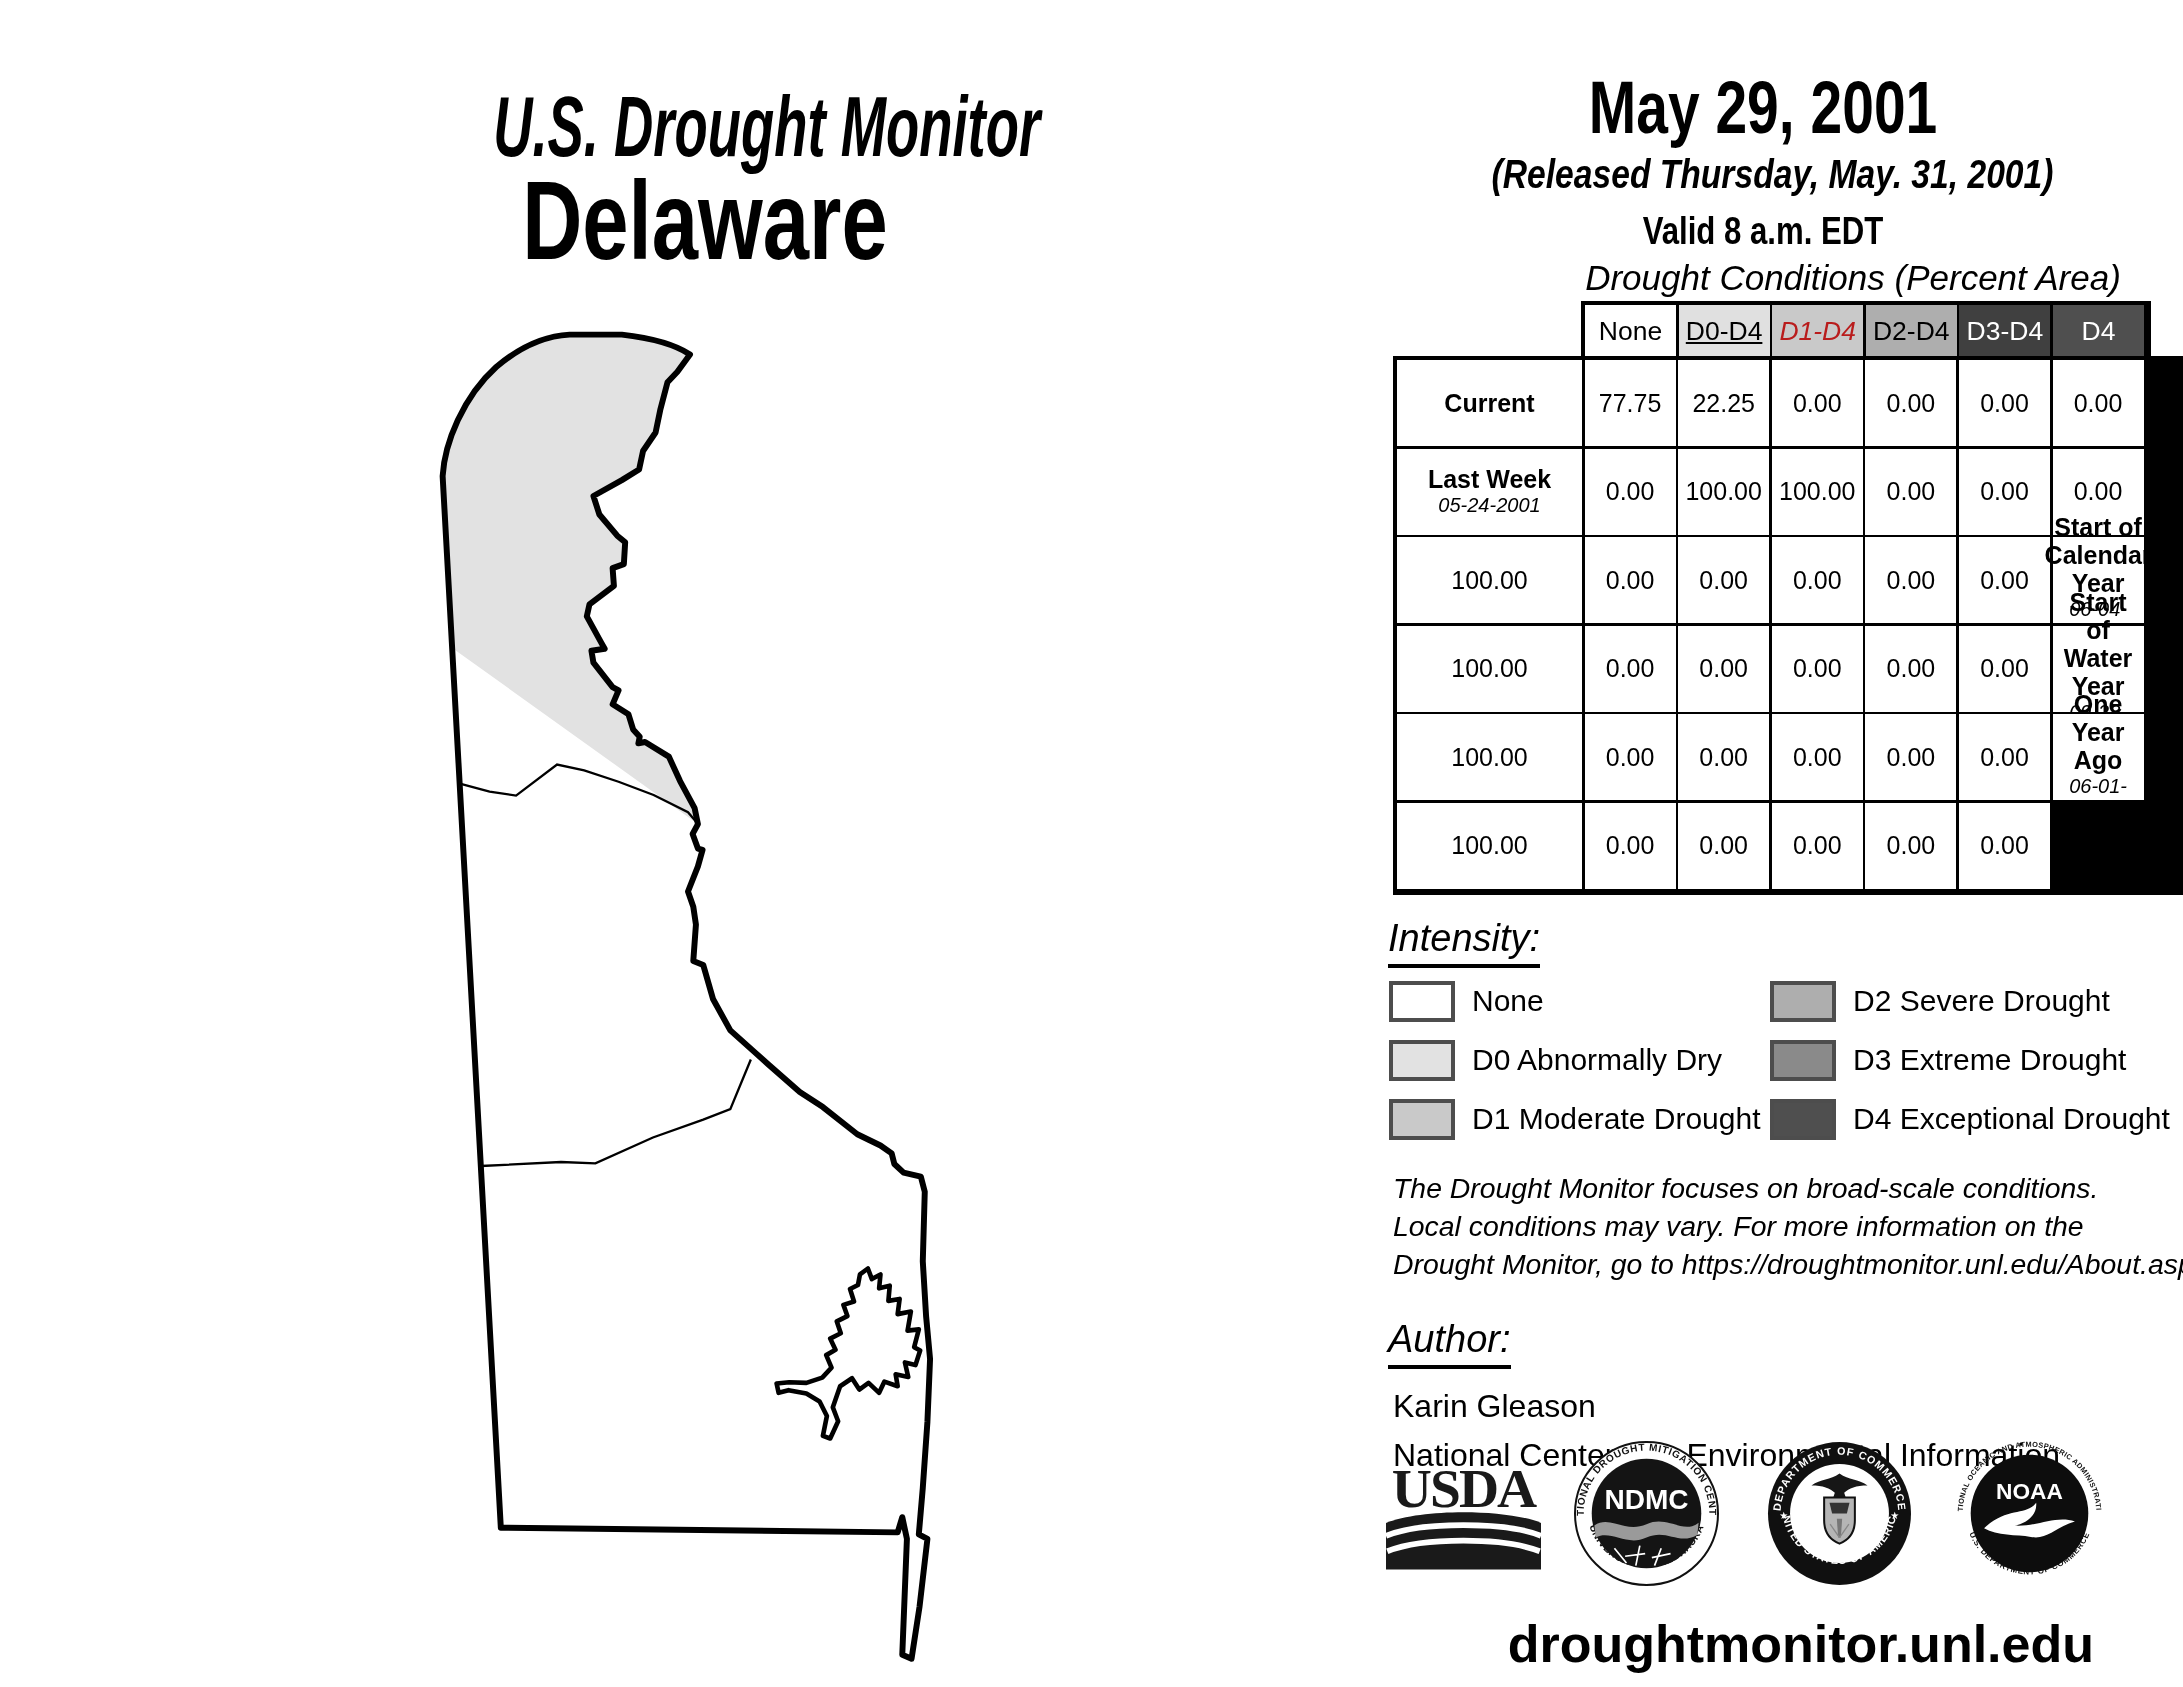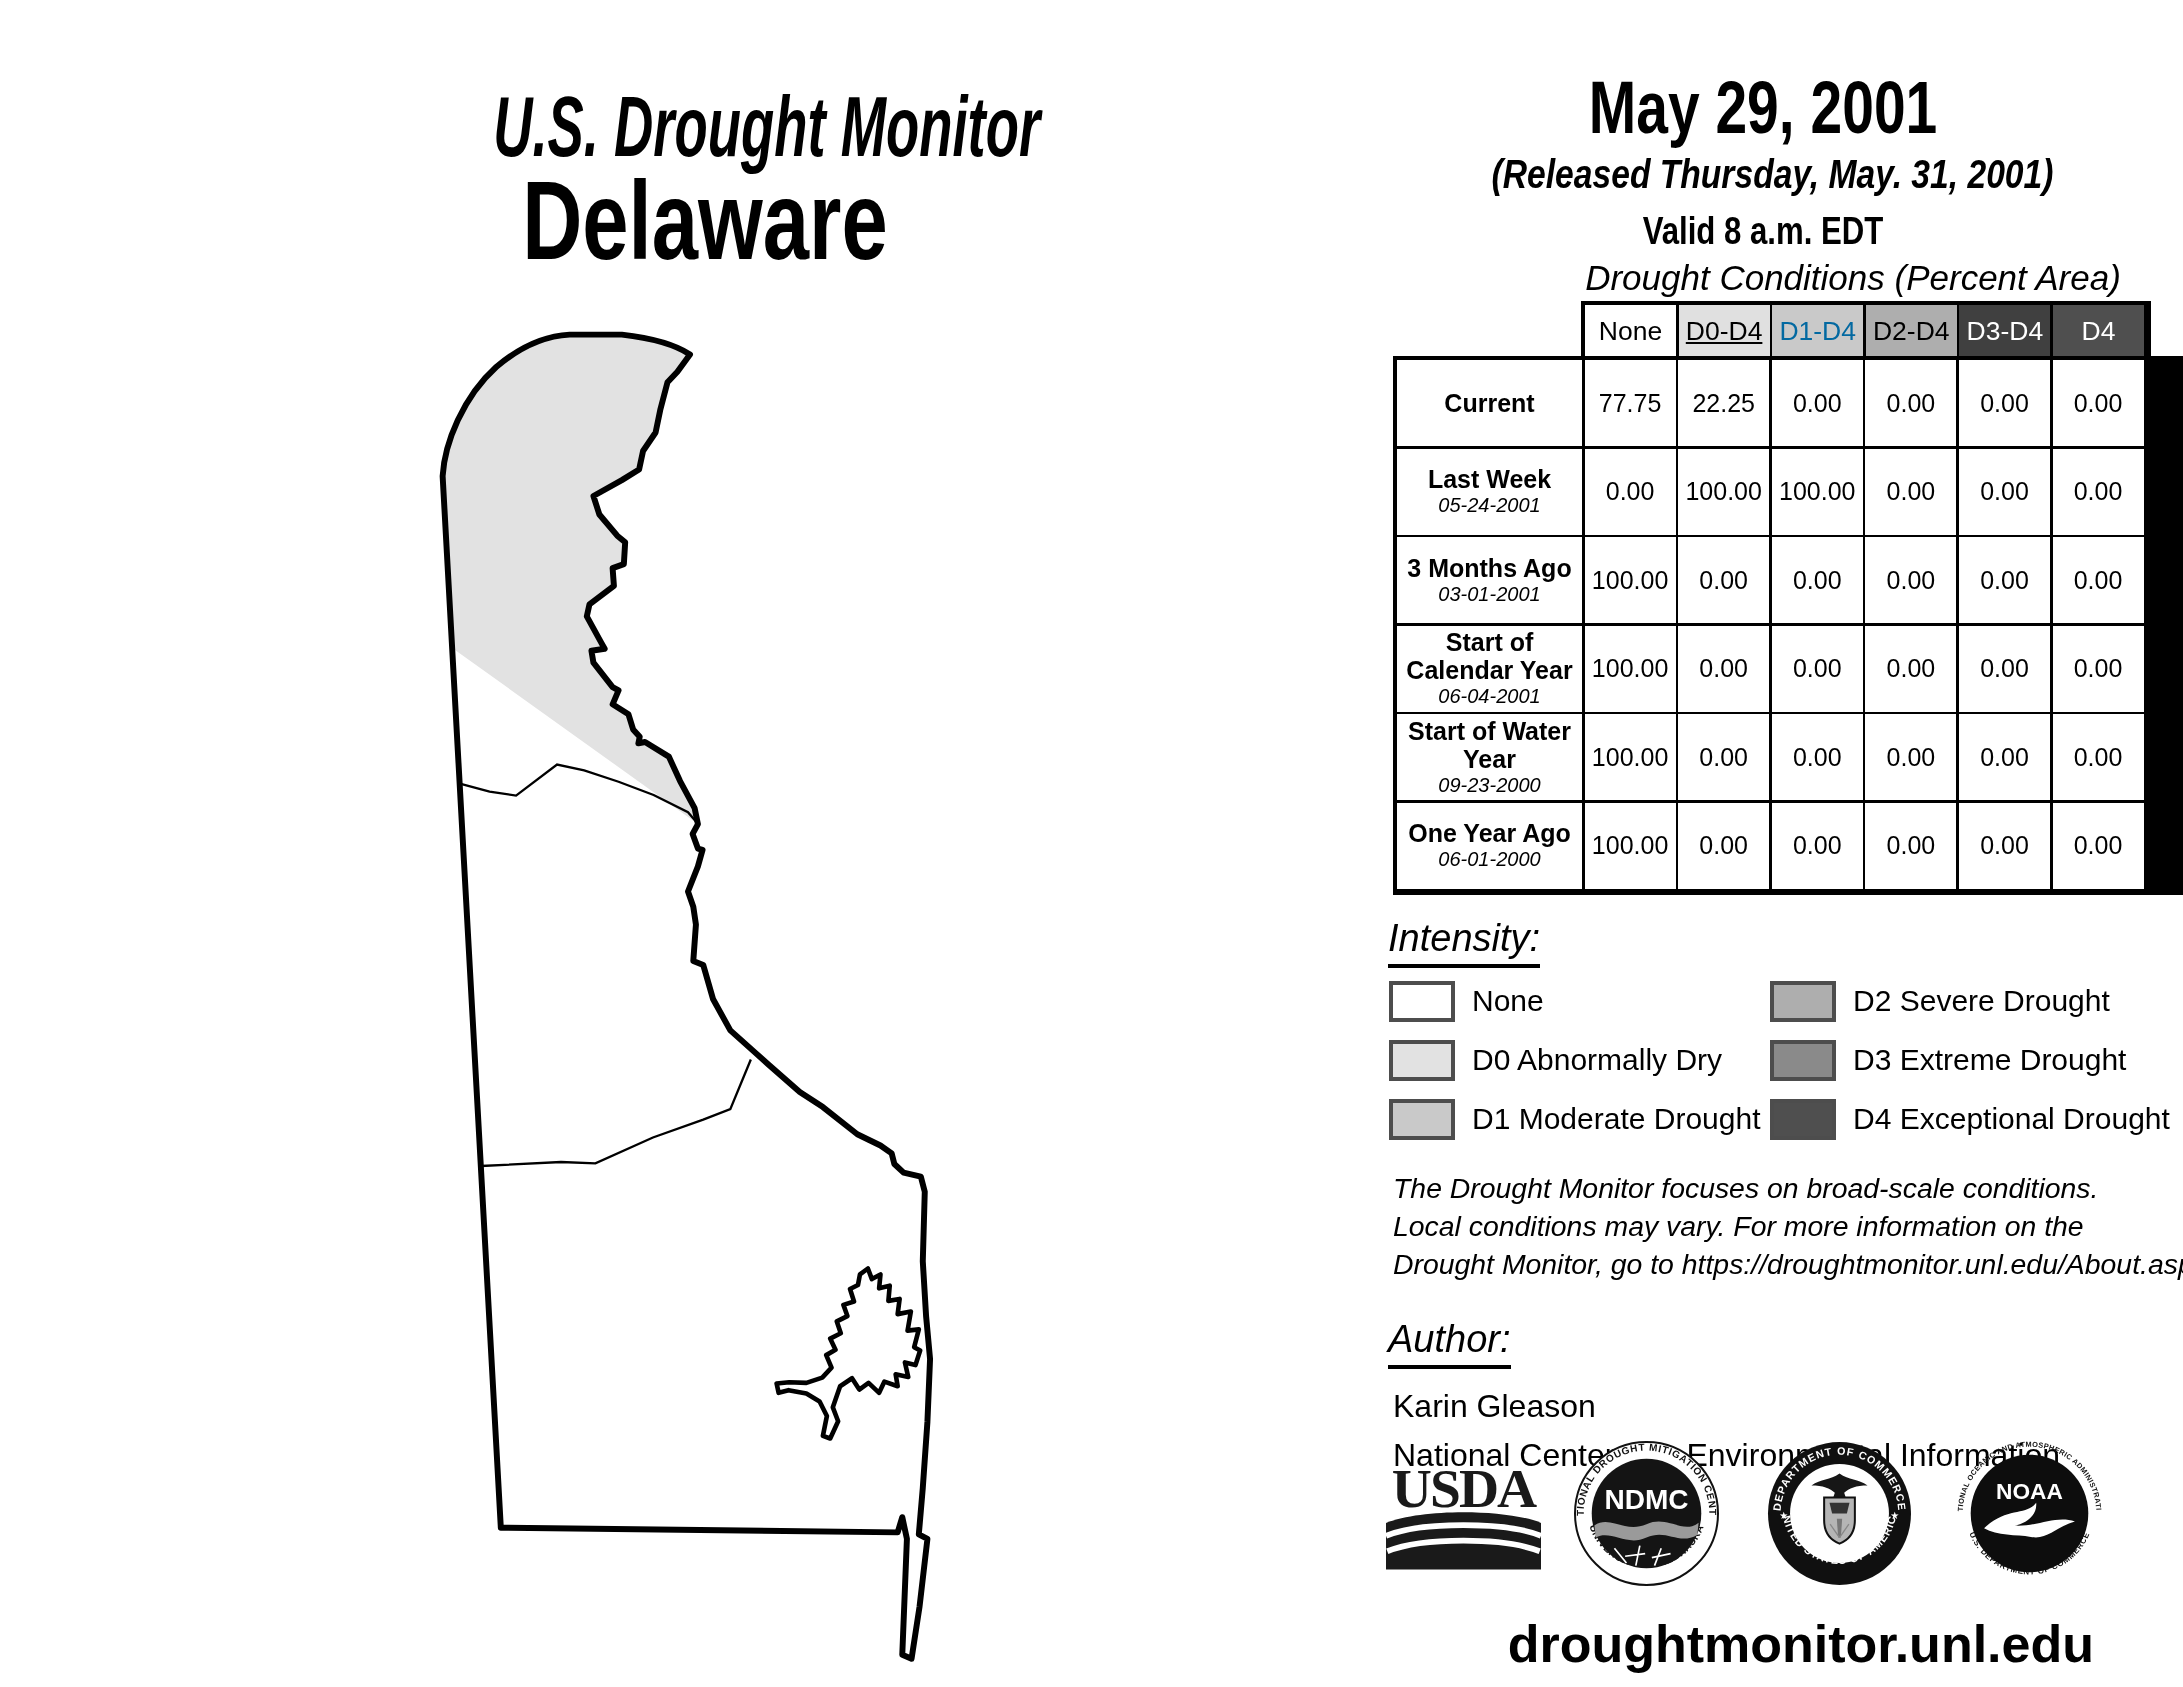--- a/index.html
+++ b/index.html
@@ -130,21 +130,21 @@
 
 <div class="abs" id="date-line">May 29, 2001</div>
 <div class="abs" id="released-line">(Released Thursday, May. 31, 2001)</div>
 <div class="abs" id="valid-line">Valid 8 a.m. EDT</div>
 
 <div class="abs" id="table-title">Drought Conditions (Percent Area)</div>
 
 <div class="abs" id="dm-header">
   <div class="hcell" style="background-color: rgb(255, 255, 255); color: rgb(0, 0, 0);">None</div>
   <div class="hcell" style="background-color: rgb(224, 224, 224); color: rgb(0, 0, 0); text-decoration: underline;">D0-D4</div>
-  <div class="hcell" style="background-color: rgb(201, 201, 201); color: #0369a1;">D1-D4</div>
+  <div class="hcell" style="background-color: rgb(201, 201, 201); color: #b91c1c; font-style: italic;">D1-D4</div>
   <div class="hcell" style="background-color: rgb(174, 174, 174); color: rgb(0, 0, 0);">D2-D4</div>
   <div class="hcell" style="background-color: #404040; color: rgb(255, 255, 255);">D3-D4</div>
   <div class="hcell" style="background-color: rgb(79, 79, 79); color: rgb(255, 255, 255);">D4</div>
 </div>
 
 <div class="abs" id="dm-body">
 
   <div class="lcell">
     <div class="rl">Current</div>
   </div>
@@ -159,24 +159,20 @@
     <div class="rl">Last Week</div>
     <div class="rd">05-24-2001</div>
   </div>
   <div class="vcell">0.00</div>
   <div class="vcell">100.00</div>
   <div class="vcell">100.00</div>
   <div class="vcell">0.00</div>
   <div class="vcell">0.00</div>
   <div class="vcell">0.00</div>
 
-  <div class="lcell">
-    <div class="rl">3 Months Ago</div>
-    <div class="rd">03-01-2001</div>
-  </div>
   <div class="vcell">100.00</div>
   <div class="vcell">0.00</div>
   <div class="vcell">0.00</div>
   <div class="vcell">0.00</div>
   <div class="vcell">0.00</div>
   <div class="vcell">0.00</div>
 
   <div class="lcell">
     <div class="rl">Start of Calendar Year</div>
     <div class="rd">06-04-2001</div>

